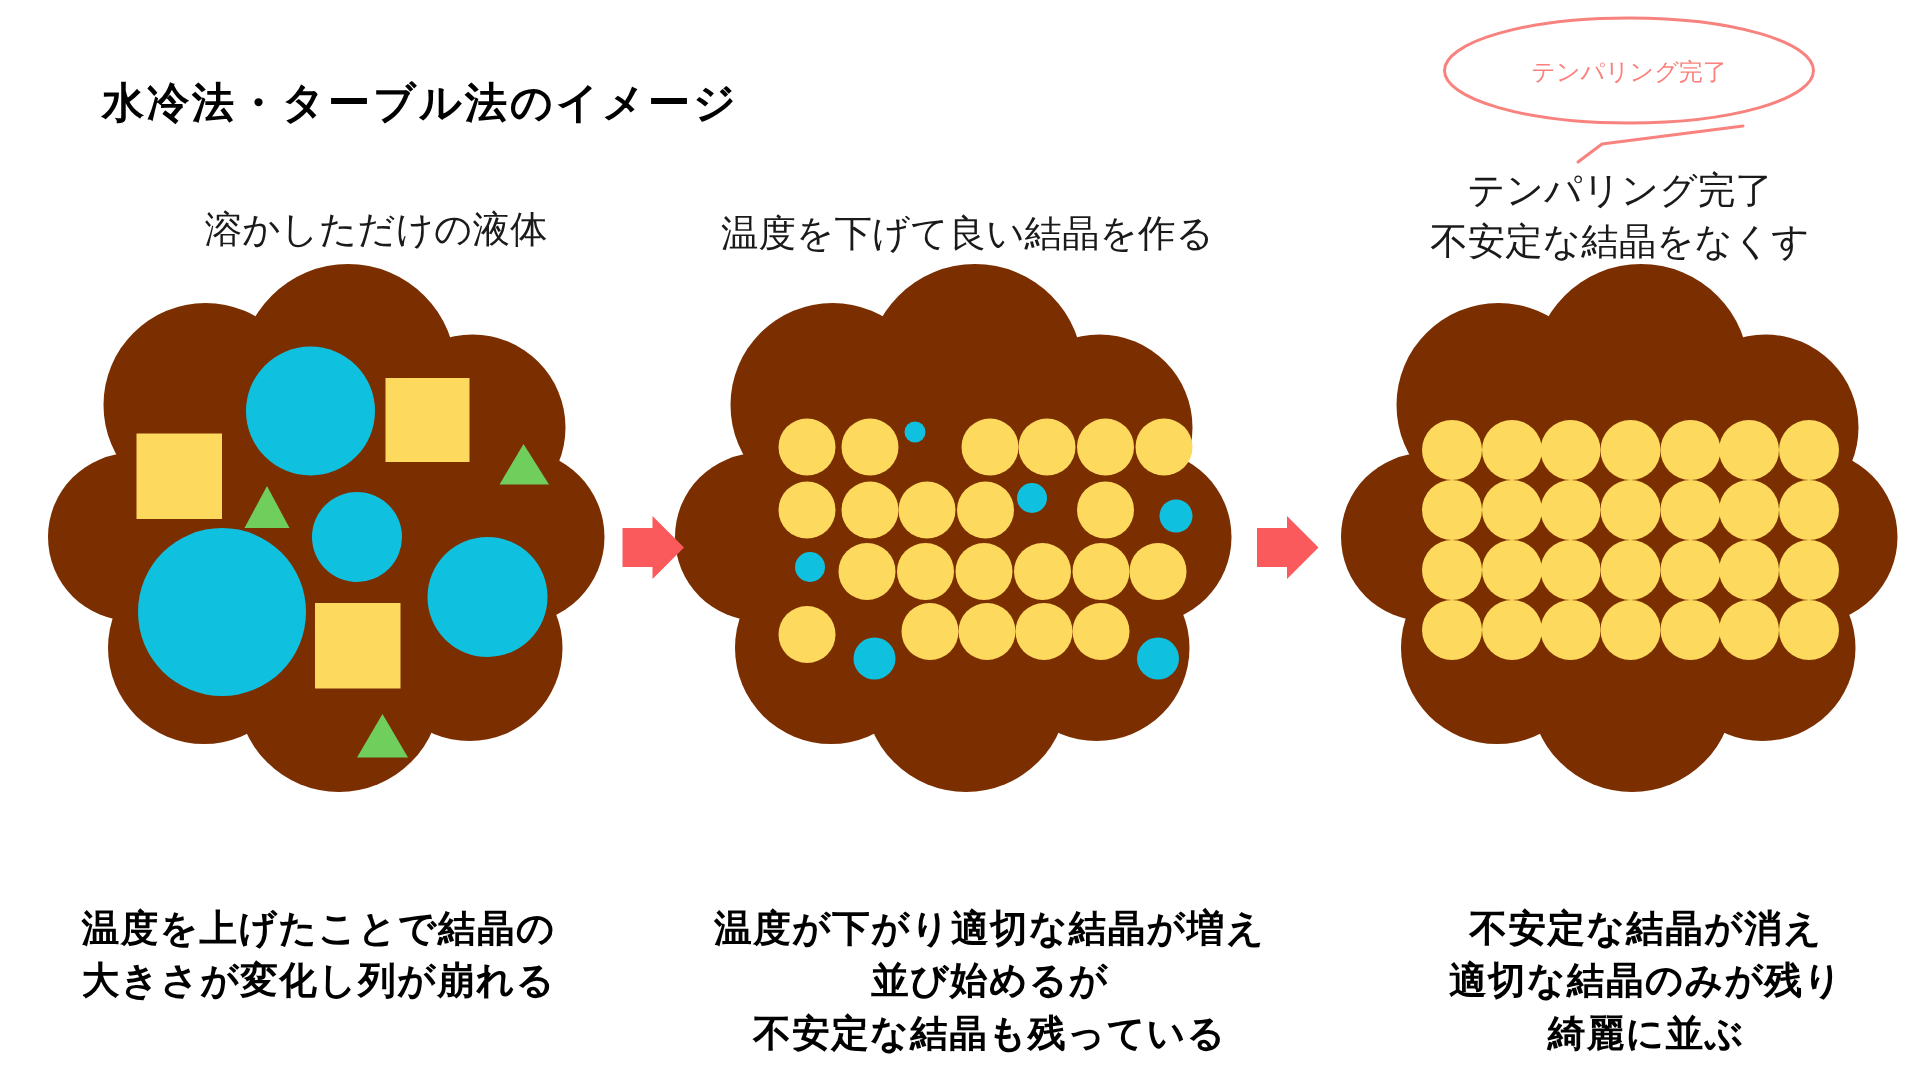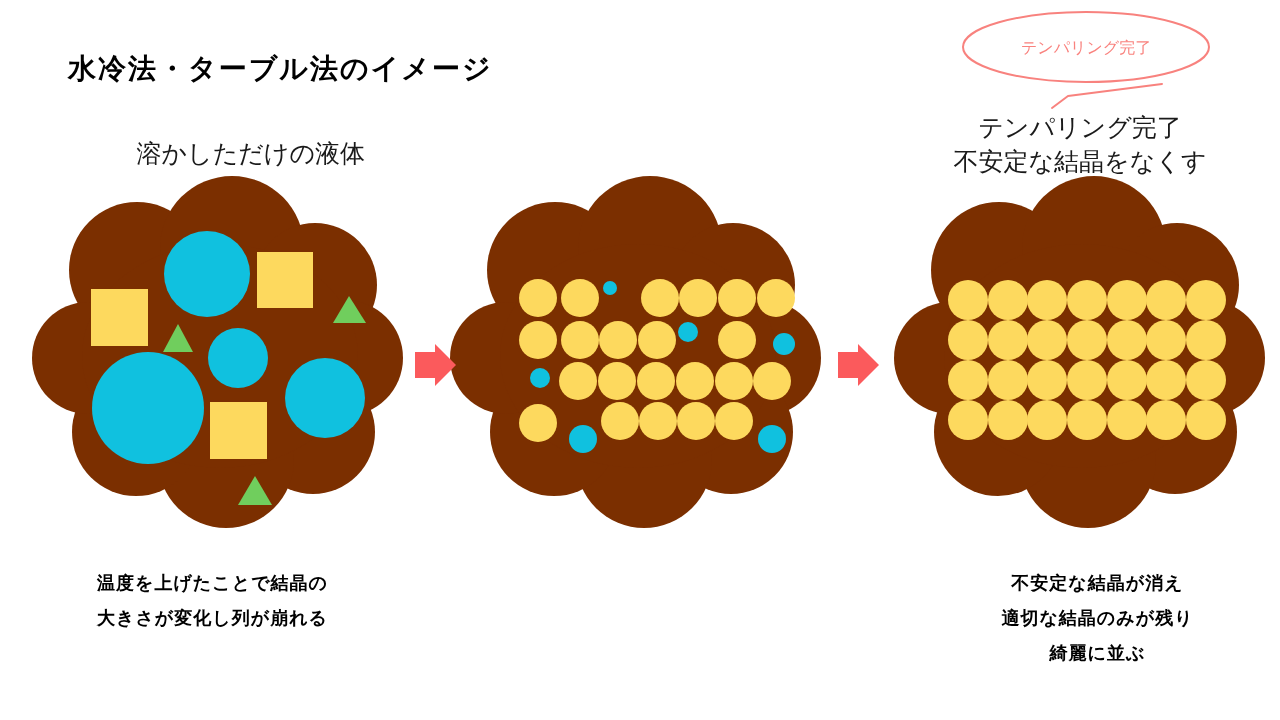--- a/index.html
+++ b/index.html
@@ -12,41 +12,42 @@
     letter-spacing:2px;color:#000;white-space:nowrap;
   }
   .stage-label{
     position:absolute;font-size:25px;color:#1a1a1a;text-align:center;
     white-space:pre-line;line-height:34px;
   }
   .label-1{left:35px;top:136px;width:330px;text-align:right;}
   .label-2{left:455px;top:139px;width:380px;}
   .label-3{left:915px;top:110px;width:330px;}
   .caption{
-    position:absolute;font-size:18px;font-weight:700;color:#000;text-align:center;
-    white-space:pre-line;line-height:35px;letter-spacing:1px;
+    position:absolute;font-size:25px;font-weight:700;color:#000;text-align:center;
+    white-space:pre-line;line-height:35px;letter-spacing:1px;margin-top:36px;
   }
   .cap-1{left:20px;top:566px;width:385px;}
   .cap-2{left:465px;top:566px;width:390px;}
   .cap-3{left:910px;top:566px;width:375px;}
   .figure{position:absolute;left:0;top:0;}
   .cloud-fill{fill:#7B2F00;}
   .arrow{fill:#FB5A5C;}
   .bubble-outline{fill:#ffffff;stroke:#F8827E;stroke-width:2;}
   .bubble-tail{fill:none;stroke:#F8827E;stroke-width:2;stroke-linecap:round;stroke-linejoin:round;}
   .bubble-text{fill:#F9827E;font-size:16px;font-family:"Liberation Sans","DejaVu Sans",sans-serif;}
 </style>
 </head>
 <body>
 
 <div class="canvas">
 
   <div class="title">水冷法・ターブル法のイメージ</div>
 
   <div class="stage-label label-1">溶かしただけの液体</div>
+  <div class="stage-label label-2">温度を下げて良い結晶を作る</div>
   <div class="stage-label label-3">テンパリング完了
 不安定な結晶をなくす</div>
 
   <svg class="figure" width="1280" height="720" viewBox="0 0 1280 720" xmlns="http://www.w3.org/2000/svg" xmlns:xlink="http://www.w3.org/1999/xlink">
     <defs>
       <g id="cloud" class="cloud-fill">
         <circle cx="137" cy="270" r="68"></circle>
         <circle cx="232" cy="248" r="72"></circle>
         <circle cx="315" cy="285" r="62"></circle>
         <circle cx="345" cy="358" r="58"></circle>
@@ -136,17 +137,20 @@
 
     <g>
       <ellipse class="bubble-outline" cx="1086" cy="47" rx="123" ry="35"></ellipse>
       <polyline class="bubble-tail" points="1162,84 1068,96 1052,108"></polyline>
       <text class="bubble-text" x="1086" y="53" text-anchor="middle">テンパリング完了</text>
     </g>
   </svg>
 
   <div class="caption cap-1">温度を上げたことで結晶の
 大きさが変化し列が崩れる</div>
+  <div class="caption cap-2">温度が下がり適切な結晶が増え
+並び始めるが
+不安定な結晶も残っている</div>
   <div class="caption cap-3">不安定な結晶が消え
 適切な結晶のみが残り
 綺麗に並ぶ</div>
 
 </div>
 
 </body></html>

